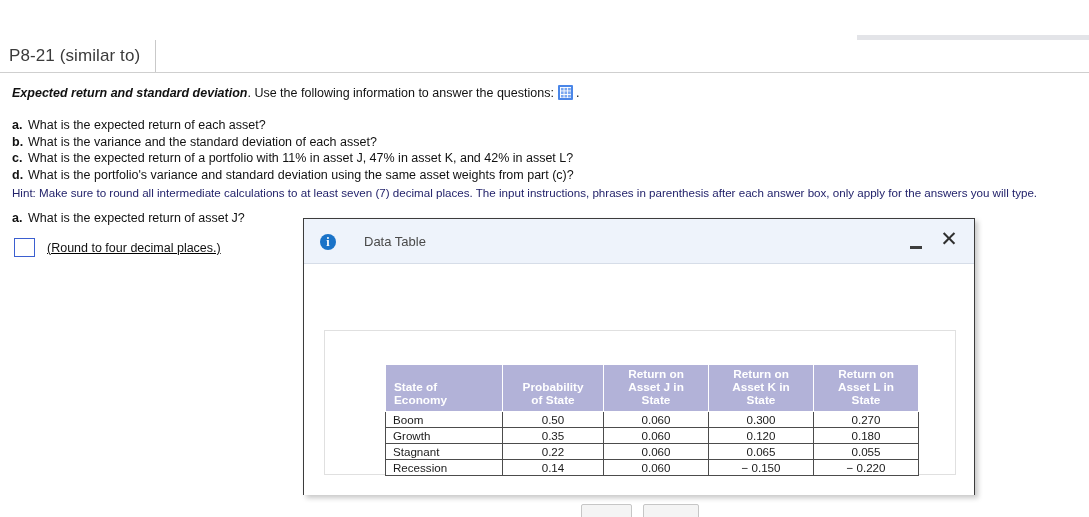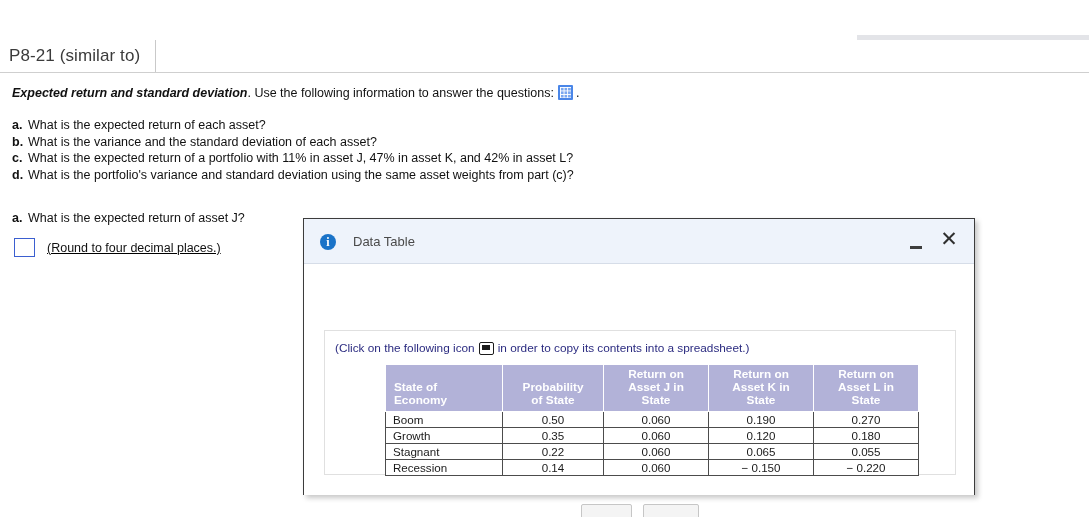--- a/index.html
+++ b/index.html
@@ -91,21 +91,21 @@
   }
   .info-icon {
     position: absolute; left: 16px; top: 15px;
     width: 16px; height: 16px; border-radius: 50%;
     background: #1a73c8; color: #fff;
     font-size: 12px; font-weight: bold; font-family: "Liberation Serif", serif;
     display: flex; align-items: center; justify-content: center;
     line-height: 1;
   }
   .dialog-title {
-    position: absolute; left: 49px; top: 15px;
+    position: absolute; left: 60px; top: 15px;
     font-size: 13px; color: #4a4a4a;
   }
   .btn-min {
     position: absolute; right: 46px; top: 13px;
     width: 22px; height: 22px; cursor: pointer;
   }
   .btn-min::after {
     content: ""; position: absolute; left: 4px; top: 14px;
     width: 12px; height: 3px; background: #3d3d3d;
   }
@@ -202,20 +202,21 @@
     <div class="qrow">
       <span class="qletter">c.</span>
       <span class="qtext">What is the expected return of a portfolio with 11% in asset J, 47% in asset K, and 42% in asset L?</span>
     </div>
     <div class="qrow">
       <span class="qletter">d.</span>
       <span class="qtext">What is the portfolio's variance and standard deviation using the same asset weights from part (c)?</span>
     </div>
   </div>
 
+  <div class="hint">Hint: Make sure to round all intermediate calculations to at least seven (7) decimal places. The input instructions, phrases in parenthesis after each answer box, only apply for the answers you will type.</div>
 
   <div class="suba">
     <span class="qletter">a.</span>
     <span class="qtext">What is the expected return of asset J?</span>
   </div>
 
   <div class="answer-row">
     <input class="answer-box" value="" style="">
     <span class="answer-note">(Round to four decimal places.)</span>
   </div>
@@ -226,23 +227,20 @@
       <div class="info-icon">i</div>
       <div class="dialog-title">Data Table</div>
       <div class="btn-min"></div>
       <div class="btn-close">✕</div>
     </div>
 
     <div class="dialog-body">
 
       <div class="content-card">
 
-        <div class="copy-line">
-          <span>(Click on the following icon</span><span class="copy-icon"></span><span>in order to copy its contents into a spreadsheet.)</span>
-        </div>
 
         <table class="dt">
           <colgroup>
             <col class="col-state">
               <col class="col-prob">
               <col class="col-ret">
               <col class="col-ret">
               <col class="col-ret">
           </colgroup>
           <thead>
@@ -270,21 +268,21 @@
                 <span class="hdr-wrap">Asset L in</span>
                 <span class="hdr-wrap">State</span>
               </th>
             </tr>
           </thead>
           <tbody>
             <tr>
               <td class="state">Boom</td>
               <td>0.50</td>
               <td>0.060</td>
-              <td>0.190</td>
+              <td>0.300</td>
               <td>0.270</td>
             </tr>
             <tr>
               <td class="state">Growth</td>
               <td>0.35</td>
               <td>0.060</td>
               <td>0.120</td>
               <td>0.180</td>
             </tr>
             <tr>

